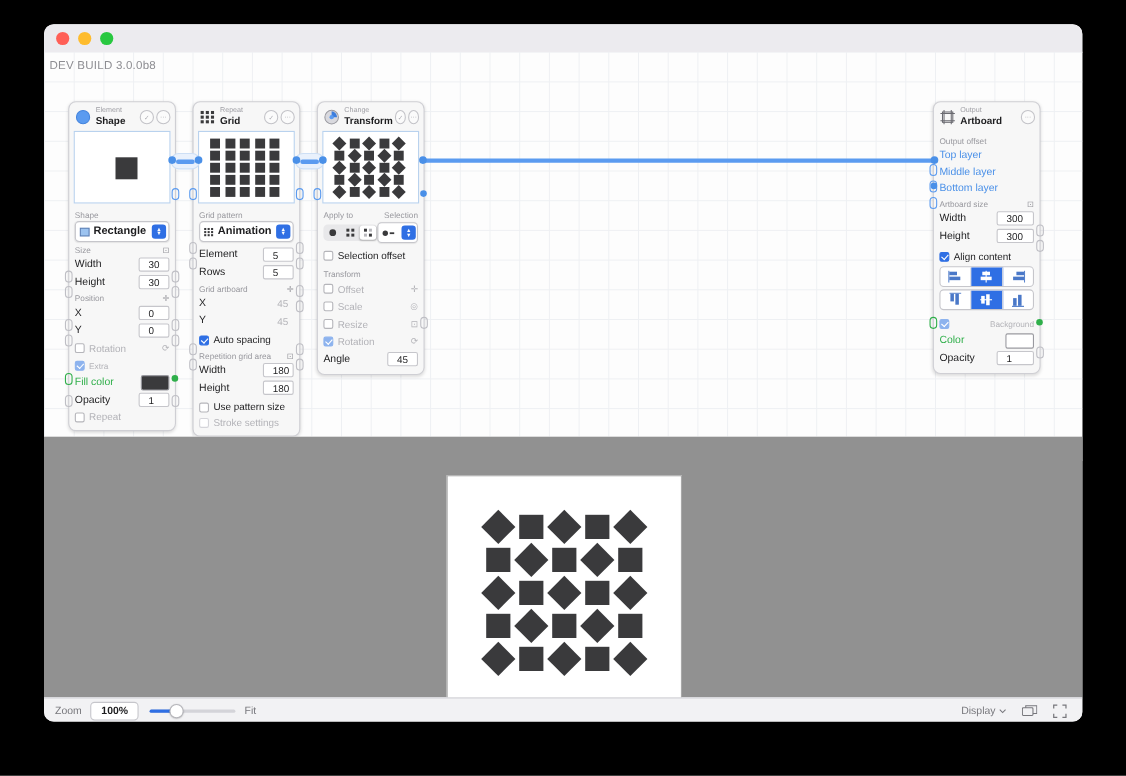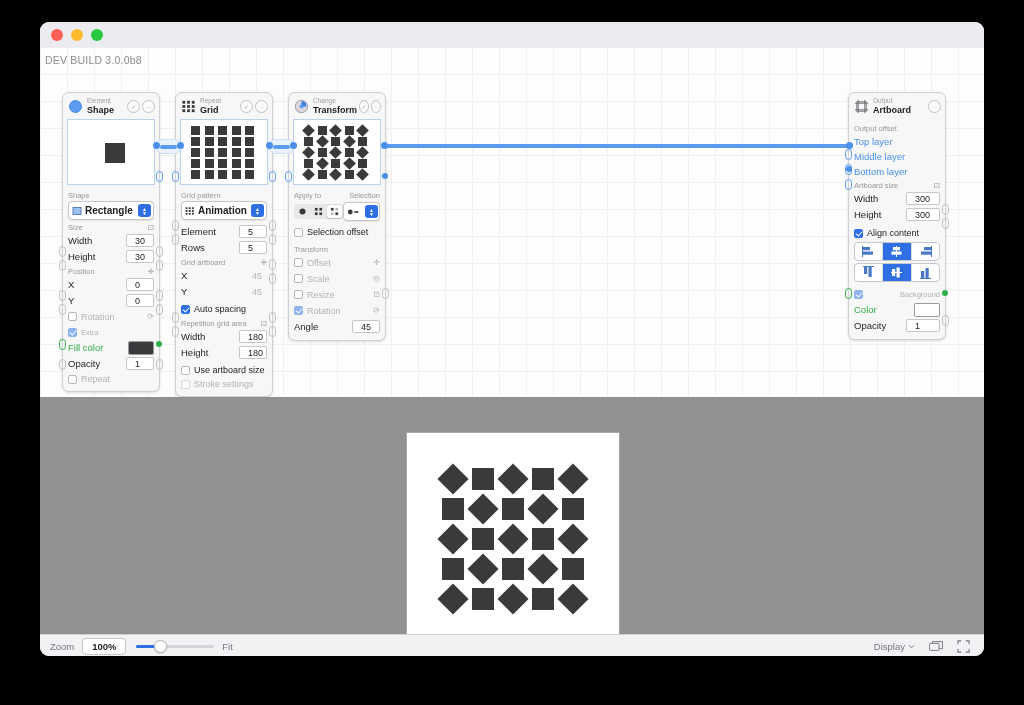--- a/index.html
+++ b/index.html
@@ -387,21 +387,21 @@
         <div class="row">
           <span class="row-lab">Width</span>
           <div class="num">180</div>
         </div>
         <div class="row">
           <span class="row-lab">Height</span>
           <div class="num">180</div>
         </div>
         <div class="chk" style="margin-top:3px;">
           <span class="box"></span>
-          <span class="chk-lab">Use artboard size</span>
+          <span class="chk-lab">Use pattern size</span>
         </div>
         <div class="chk">
           <span class="box" style="border-color:#d5d5da;"></span>
           <span class="chk-lab dim">Stroke settings</span>
         </div>
       </div>
 
       <div class="port blue" style="left:-4px;top:78px;">
           <div class="arc"></div>
         </div>

